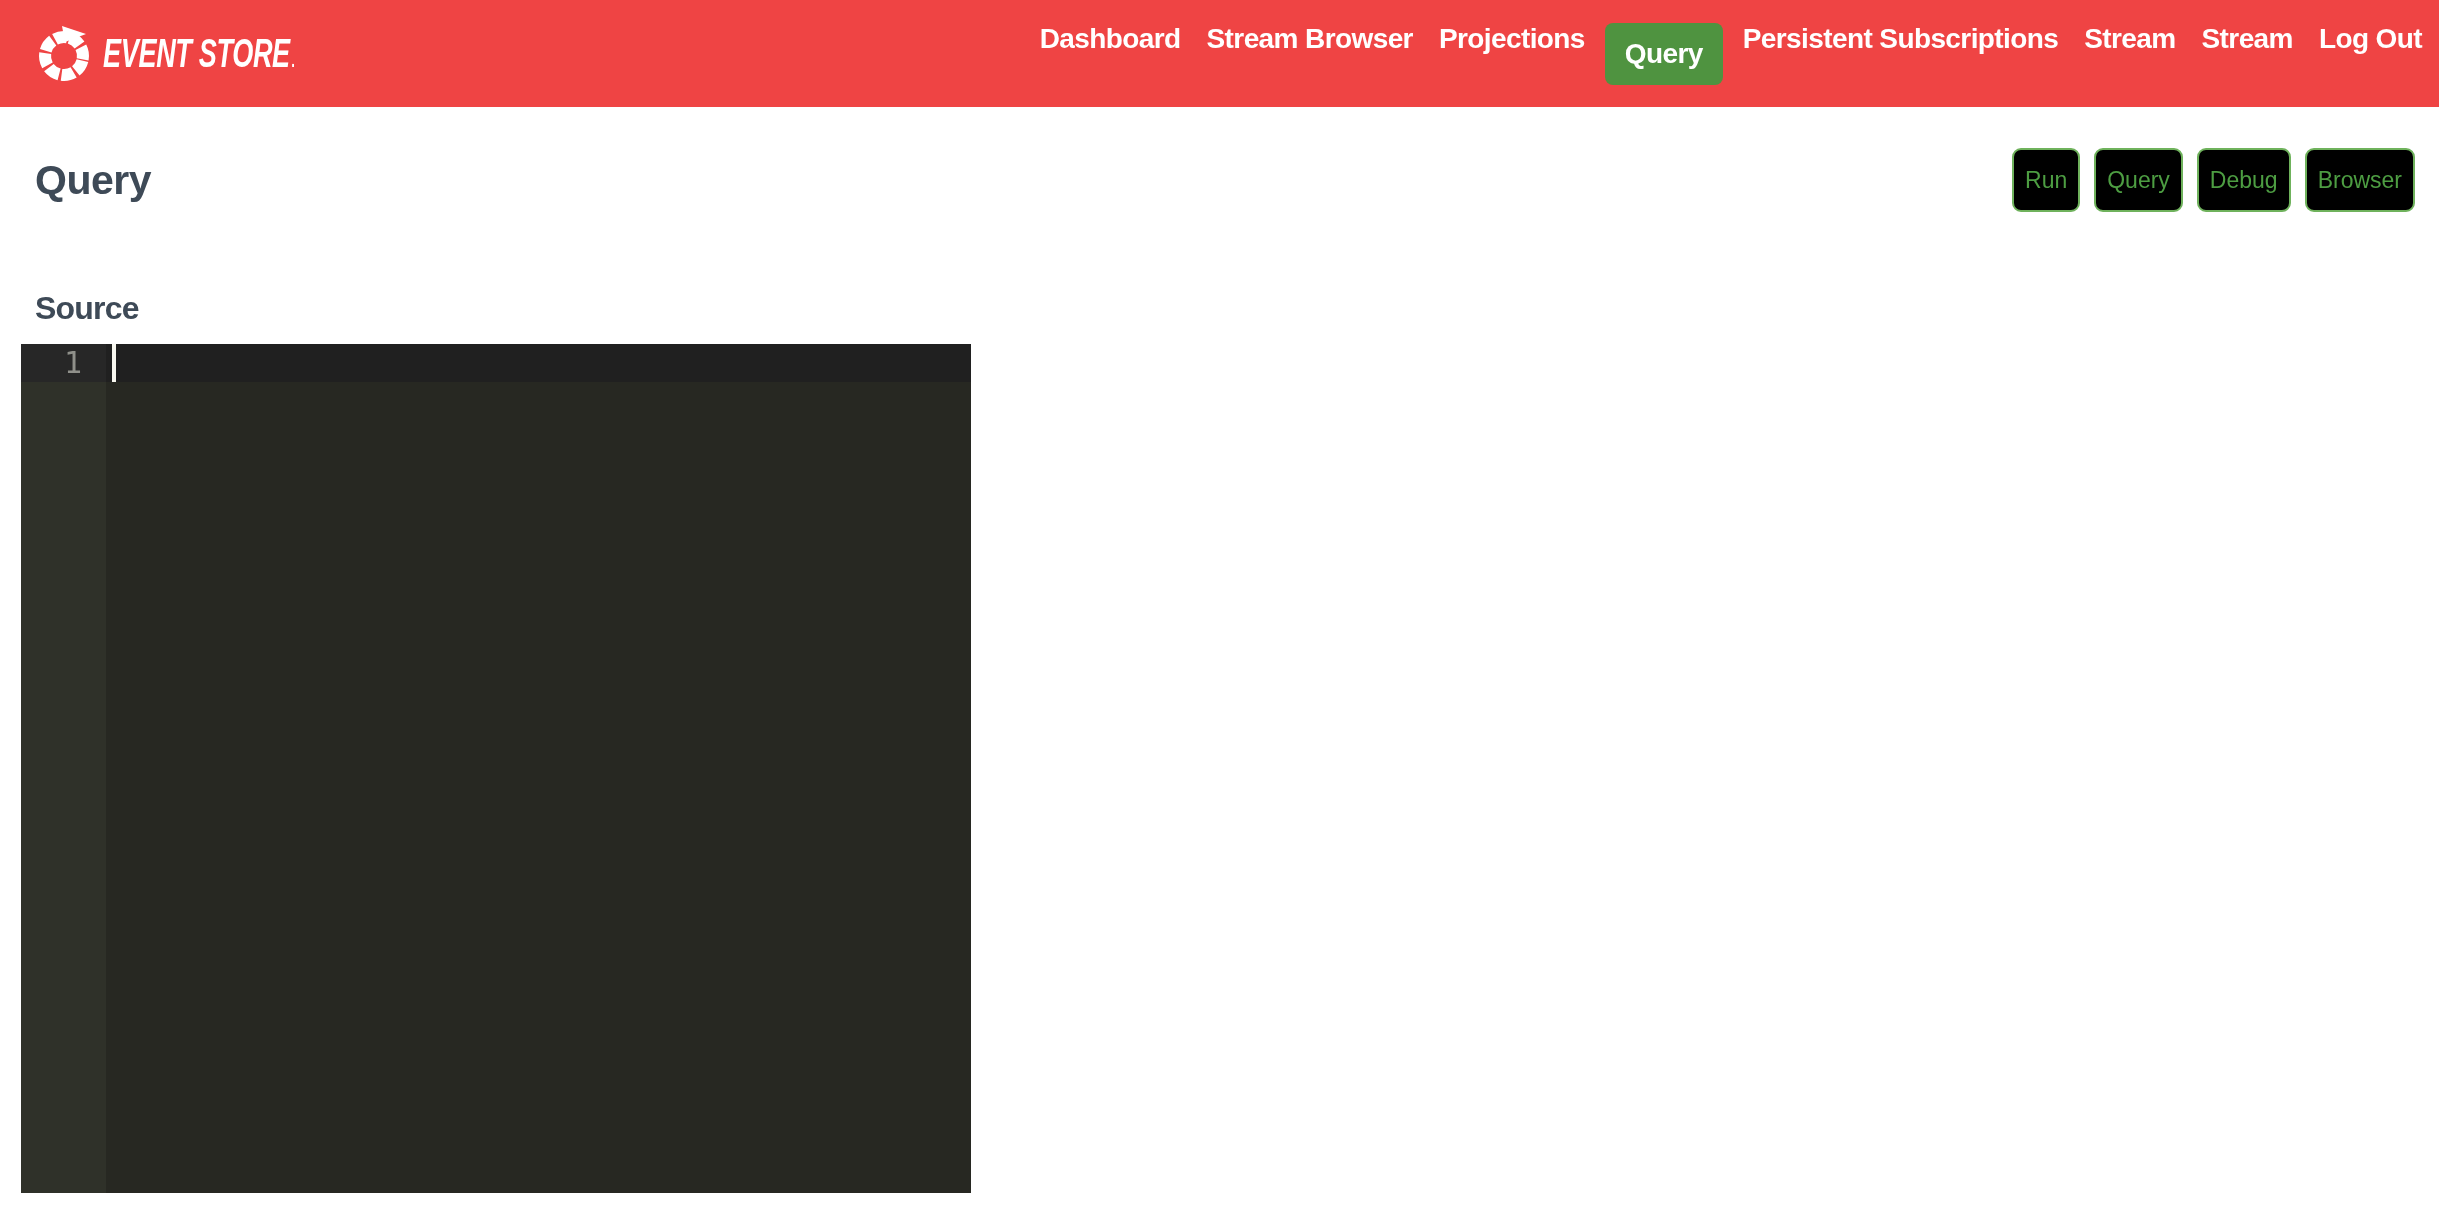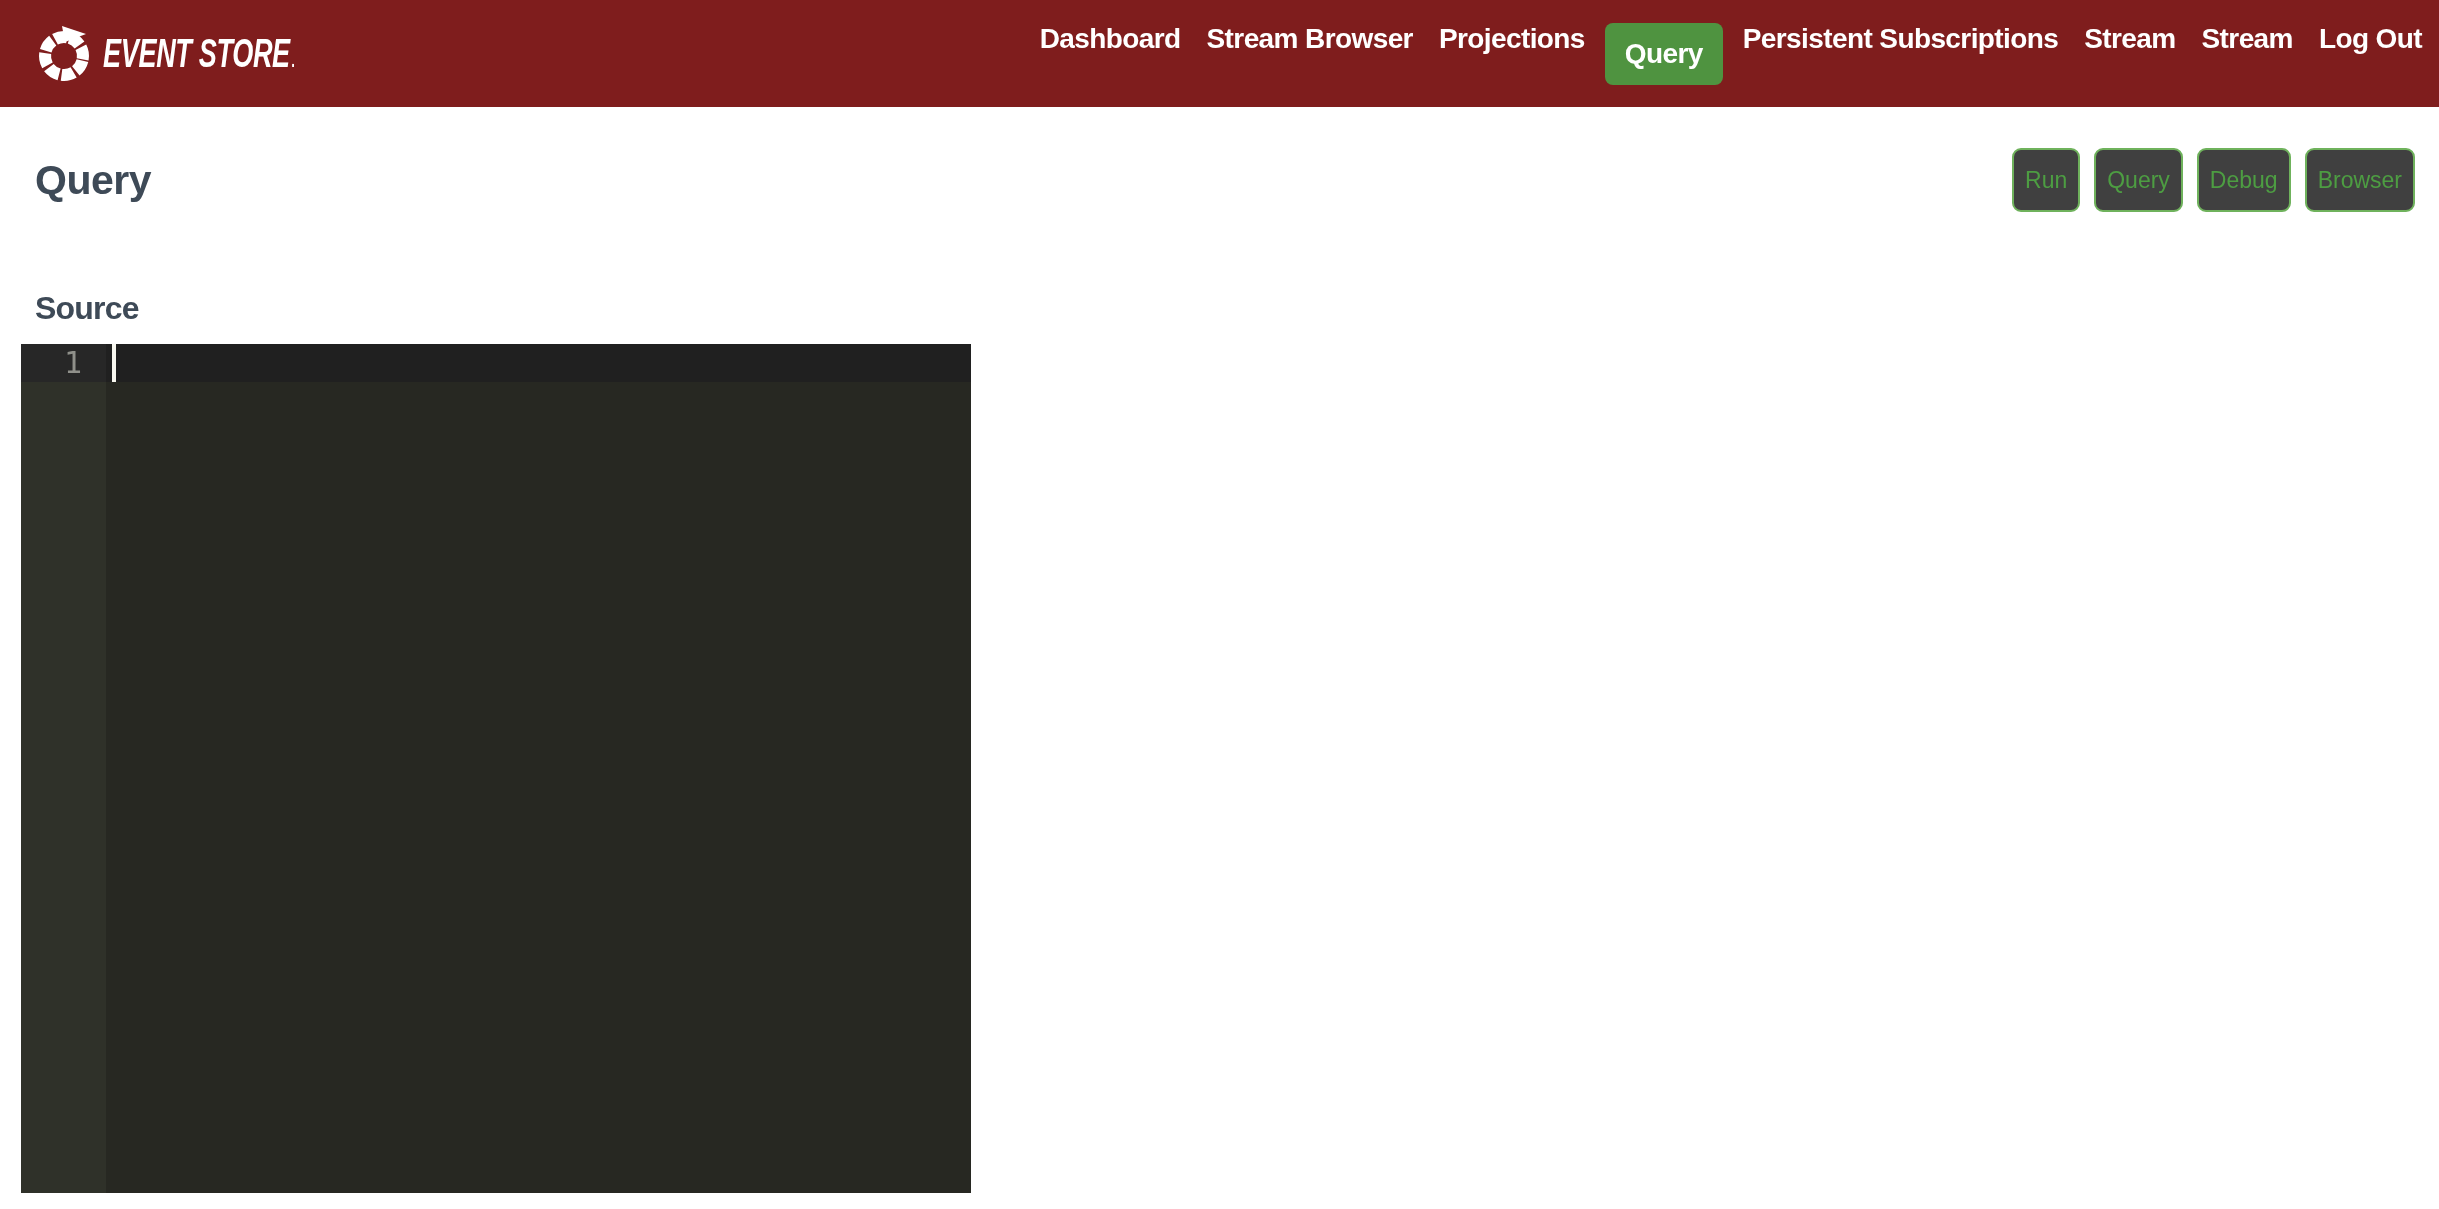--- a/index.html
+++ b/index.html
@@ -8,21 +8,21 @@
     width: 2439px;
     height: 1209px;
     background: #ffffff;
     font-family: "Liberation Sans", sans-serif;
     overflow: hidden;
   }
 
   
   .top-nav {
     height: 107px;
-    background: #7f1d1d;
+    background: #ef4444;
     display: flex;
     align-items: center;
     padding: 0 4px 0 35px;
   }
   .brand {
     display: flex;
     align-items: center;
     height: 107px;
     cursor: pointer;
     flex: none;
@@ -80,21 +80,21 @@
     font-weight: bold;
     letter-spacing: -0.5px;
     color: #3e4a57;
   }
   .toolbar { display: flex; gap: 14px; }
   .btn {
     font-family: "Liberation Sans", sans-serif;
     font-size: 23px;
     line-height: 24px;
     color: #4d9d42;
-    background: #404040;
+    background: #000000;
     border: 2px solid #6fb25c;
     border-radius: 9px;
     padding: 18px 11px;
     cursor: pointer;
   }
 
   
   .panels {
     display: flex;
     margin-top: 76px;

